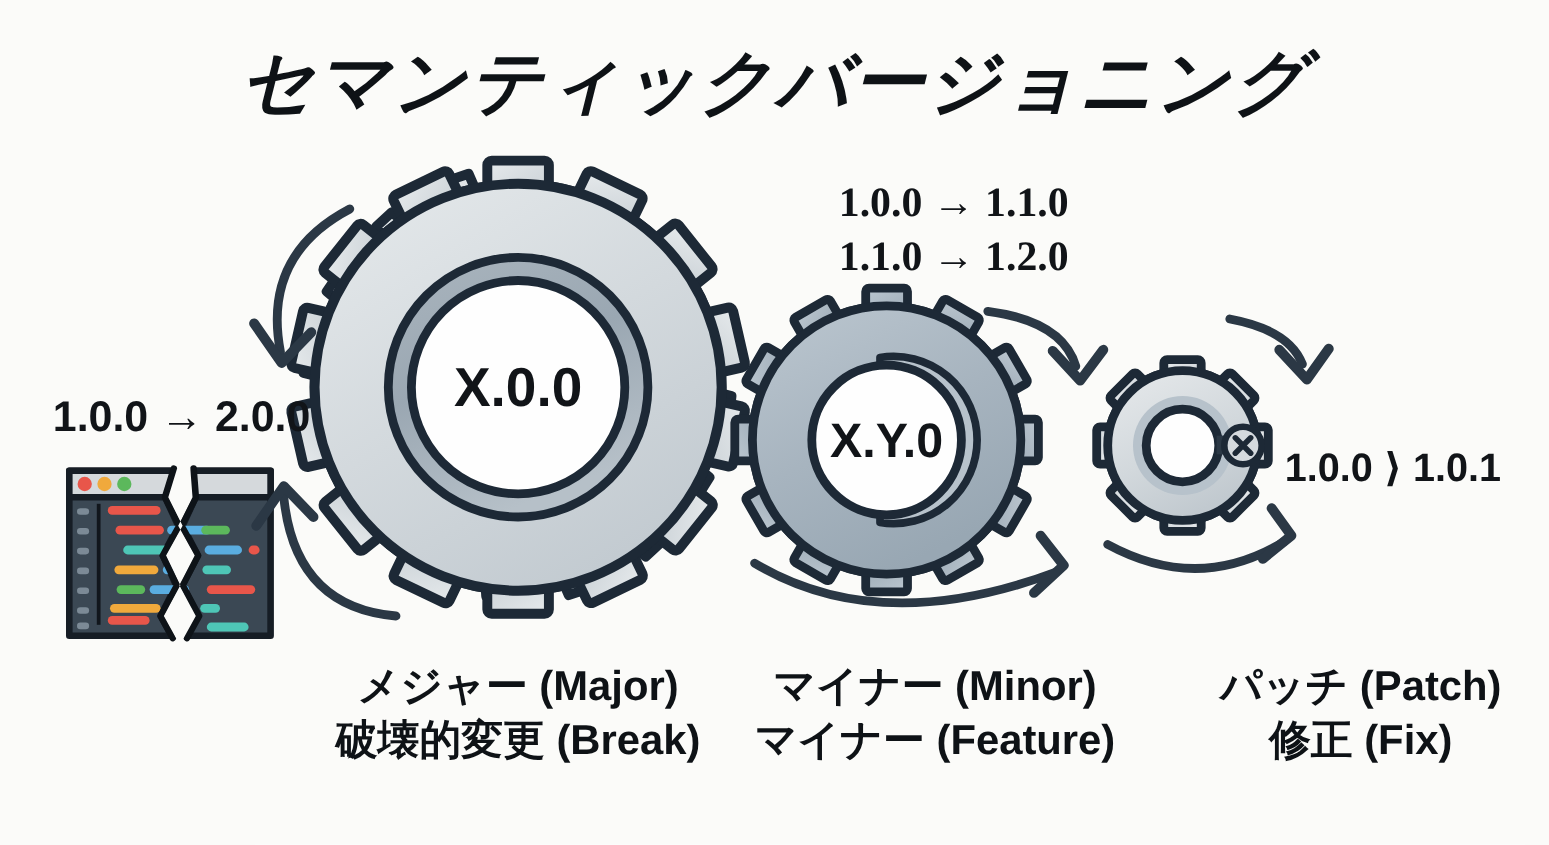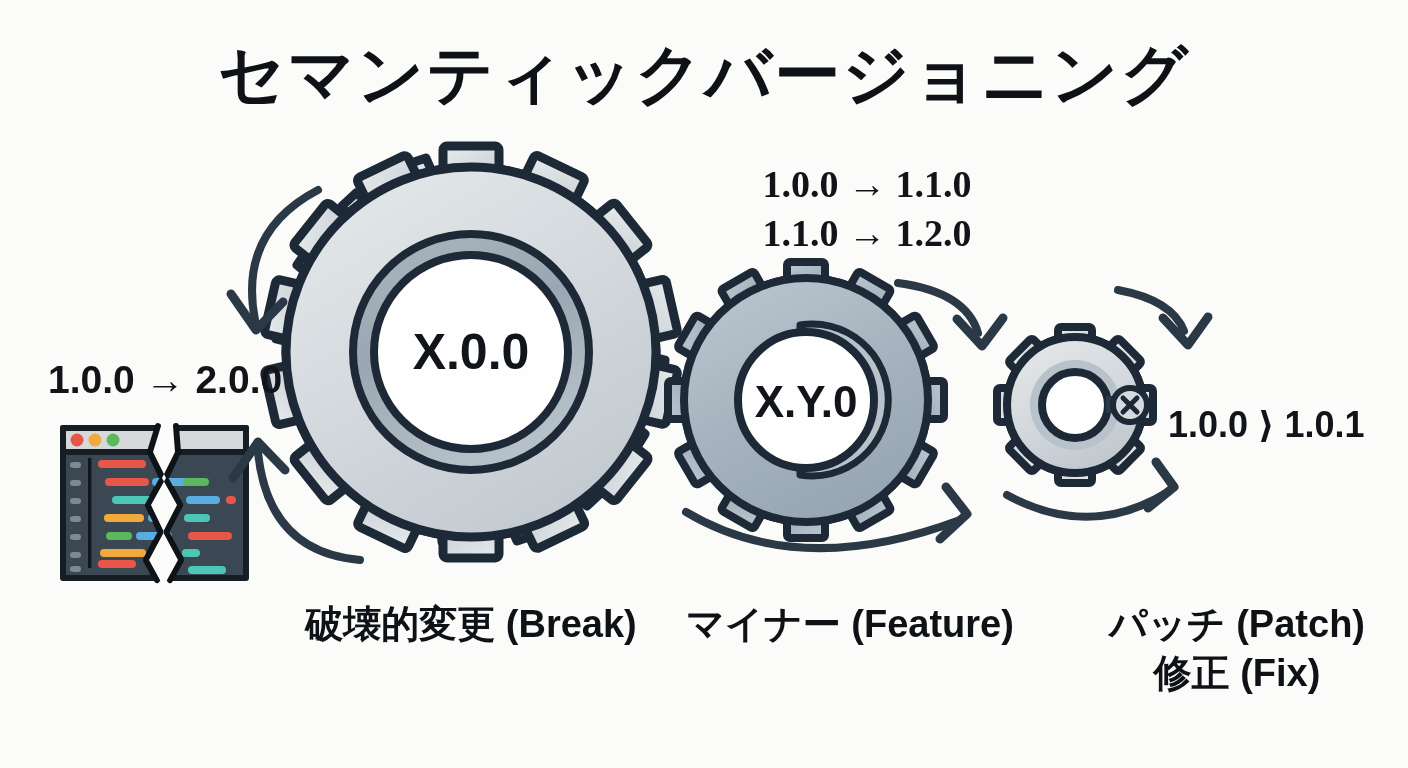--- a/index.html
+++ b/index.html
@@ -35,20 +35,21 @@
   }
   #title {
     left: 0;
     top: 30px;
     width: 1408px;
     text-align: center;
     font-size: 66px;
     font-weight: bold;
     color: #0e1216;
     letter-spacing: 2px;
+    font-style: italic;
   }
   .ver-pair {
     font-size: 38px;
     line-height: 1.35;
     text-align: center;
     font-weight: bold;
   }
   .gear-label {
     font-size: 38px;
     color: #0e1216;
@@ -270,24 +271,26 @@
     <span class="cap-line">1.0.0  →  1.1.0</span>
     <span class="cap-line">1.1.0  →  1.2.0</span>
   </div>
 
   <div class="txt ver-pair" style="left:1098px; top:190px; width:272px; font-size:36px;">
   </div>
 
   <div class="txt" style="left:1168px; top:404px; font-size:36px;text-align:center;">1.0.0 ⟩ 1.0.1</div>
 
   <div class="txt gear-label" style="left:271px; top:600px; width:400px;">
+    <span class="cap-line">メジャー (Major)</span>
     <span class="cap-line">破壊的変更 (Break)</span>
   </div>
 
   <div class="txt gear-label" style="left:645px; top:600px; width:410px;">
+    <span class="cap-line">マイナー (Minor)</span>
     <span class="cap-line">マイナー (Feature)</span>
   </div>
 
   <div class="txt gear-label" style="left:1072px; top:600px; width:330px;">
     <span class="cap-line">パッチ (Patch)</span>
     <span class="cap-line">修正 (Fix)</span>
   </div>
 
 </div>
 

